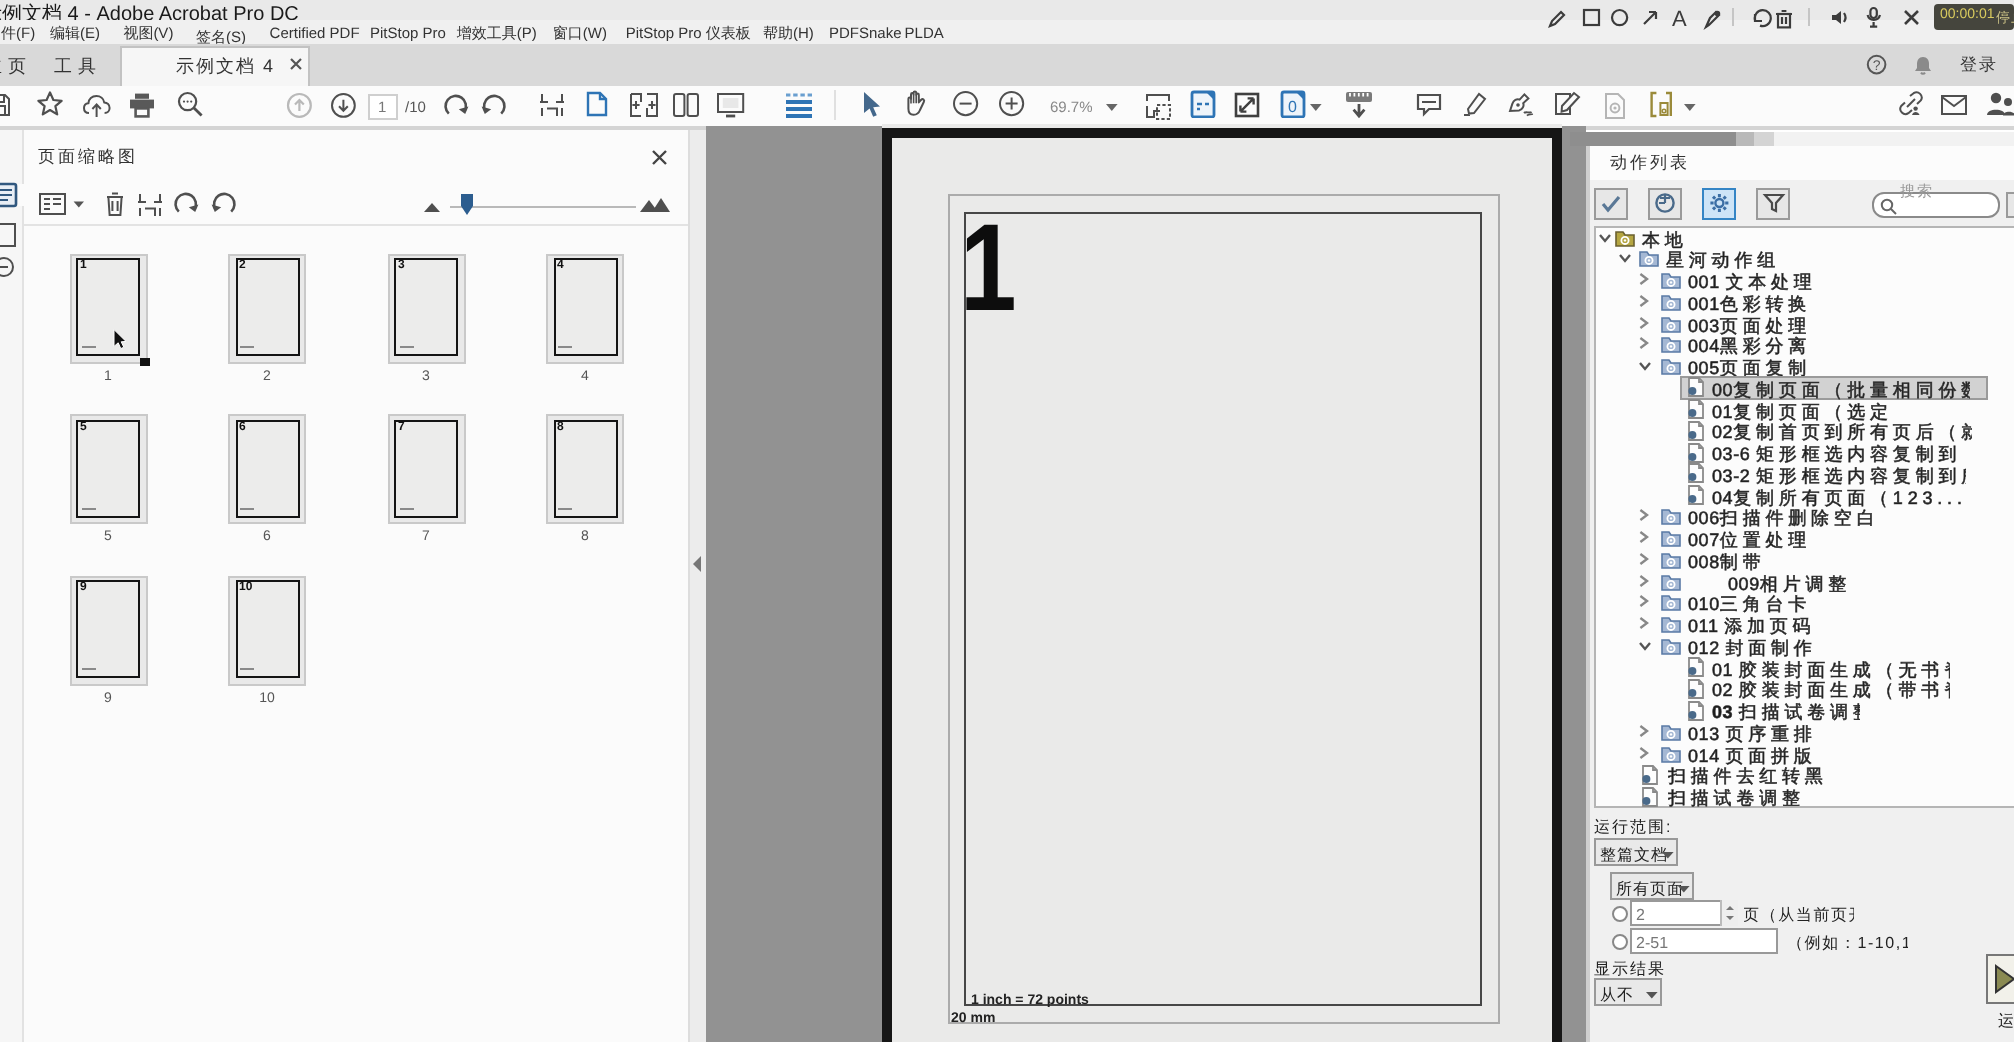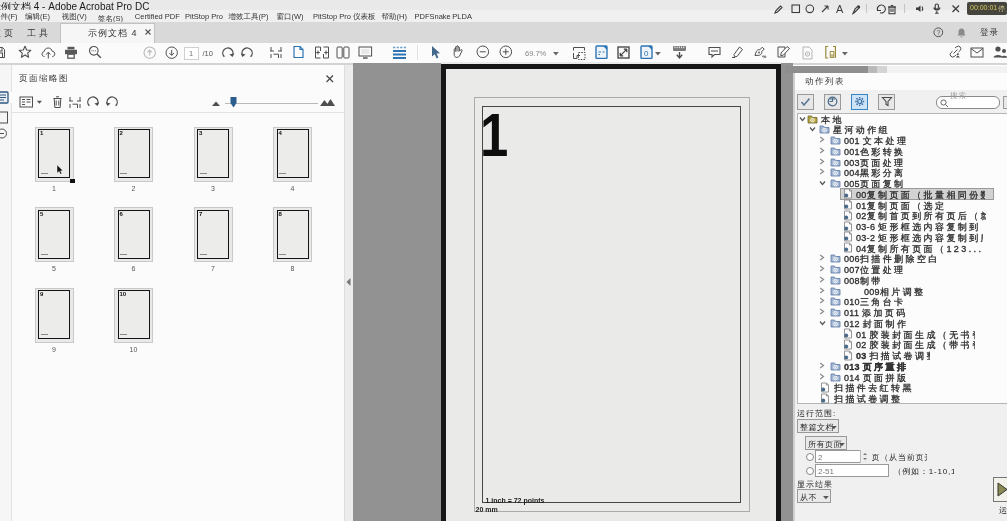--- a/index.html
+++ b/index.html
@@ -834,21 +834,21 @@
           <path d="M1.2 1 L4.5 3.5 L1.2 6" stroke="#888" stroke-width="1.2" fill="none"></path>
         </svg>
       </div>
 <div class="abs" style="left:830px;top:360.75px;">
         <svg width="11" height="10">
           <path d="M1 2.5 L1 9 L10 9 L10 3.5 L5.5 3.5 L4.5 2 L1 2 Z" fill="#a5b8d4" stroke="#5a7aa5" stroke-width="0.8"></path>
           <circle cx="5.5" cy="6.2" r="1.8" fill="none" stroke="#fff" stroke-width="0.9"></circle>
           <circle cx="5.5" cy="6.2" r="0.6" fill="#fff"></circle>
         </svg>
       </div>
-<div class="abs" style="left:844px;top:360.75px;font-size:9px;letter-spacing:2.4px;color:#1c1c1c;white-space:nowrap;width:72px;overflow:hidden;font-weight:bold;"><span style="letter-spacing:0.3px;">013 </span><span>页序重排</span></div>
+<div class="abs" style="left:844px;top:360.75px;font-size:9px;letter-spacing:2.4px;color:#1c1c1c;white-space:nowrap;width:72px;overflow:hidden;"><span style="letter-spacing:0.3px;">013 </span><span>页序重排</span></div>
 <div class="abs" style="left:819px;top:372.5px;">
         <svg width="6" height="7">
           <path d="M1.2 1 L4.5 3.5 L1.2 6" stroke="#888" stroke-width="1.2" fill="none"></path>
         </svg>
       </div>
 <div class="abs" style="left:830px;top:371.5px;">
         <svg width="11" height="10">
           <path d="M1 2.5 L1 9 L10 9 L10 3.5 L5.5 3.5 L4.5 2 L1 2 Z" fill="#a5b8d4" stroke="#5a7aa5" stroke-width="0.8"></path>
           <circle cx="5.5" cy="6.2" r="1.8" fill="none" stroke="#fff" stroke-width="0.9"></circle>
           <circle cx="5.5" cy="6.2" r="0.6" fill="#fff"></circle>

